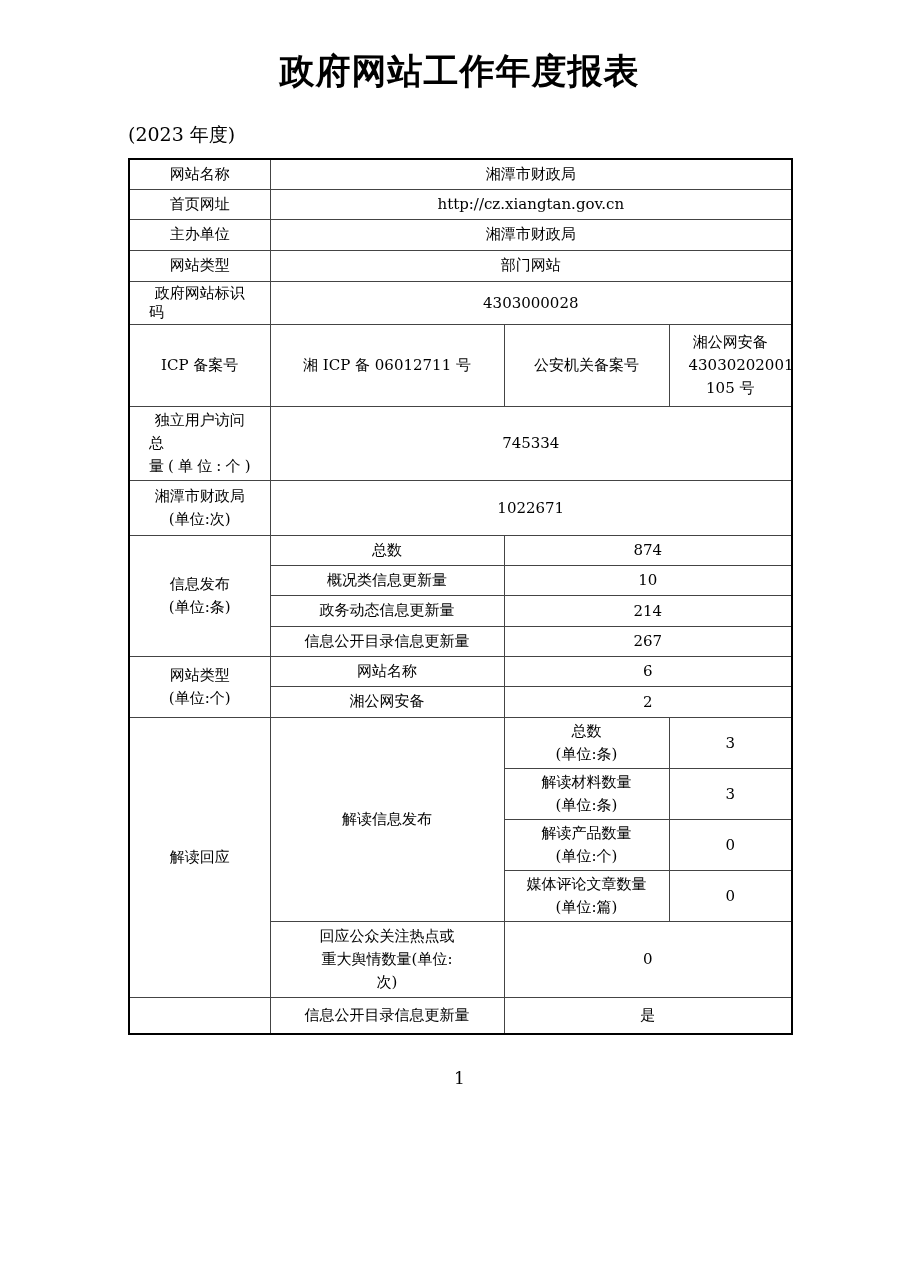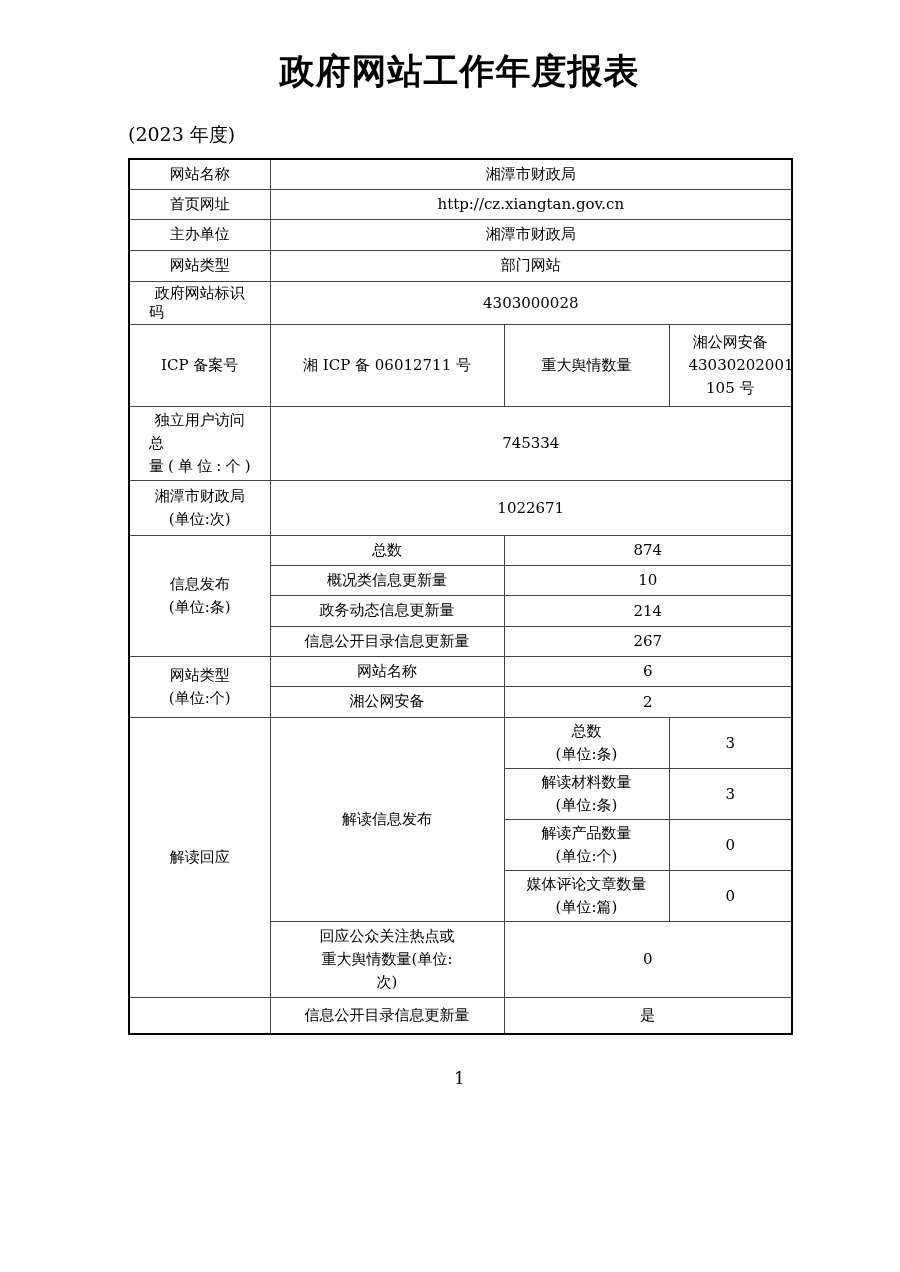--- a/index.html
+++ b/index.html
@@ -101,21 +101,21 @@
         <td>网站类型</td>
         <td colspan="3">部门网站</td>
       </tr>
       <tr style="height:30px">
         <td class="dist">政府网站标识码</td>
         <td colspan="3">4303000028</td>
       </tr>
       <tr style="height:82px">
         <td>ICP 备案号</td>
         <td>湘 ICP 备 06012711 号</td>
-        <td>重大舆情数量</td>
+        <td>公安机关备案号</td>
         <td class="pre">湘公网安备
 43030202001
 105 号</td>
       </tr>
       <tr style="height:56px">
         <td class="pre dist">独立用户访问总
 量(单位:个)</td>
         <td colspan="3">745334</td>
       </tr>
       <tr style="height:55px">

